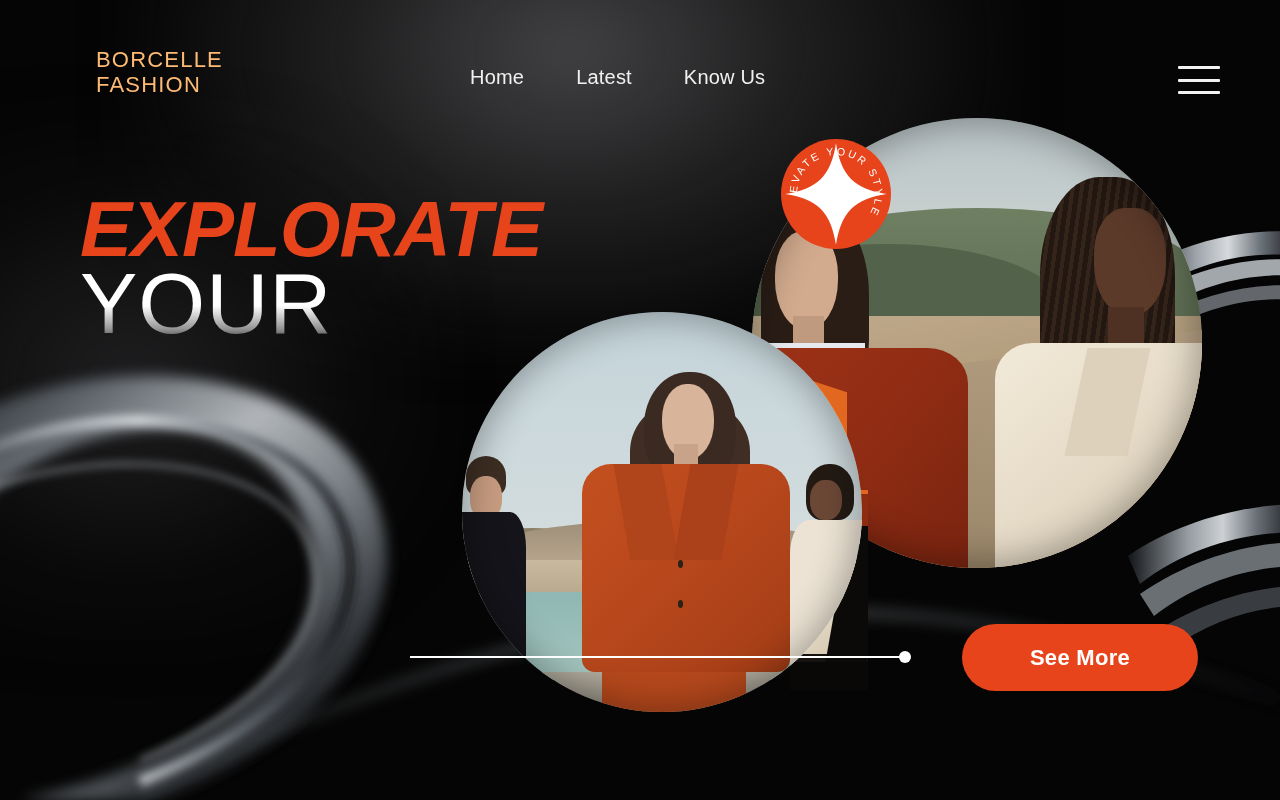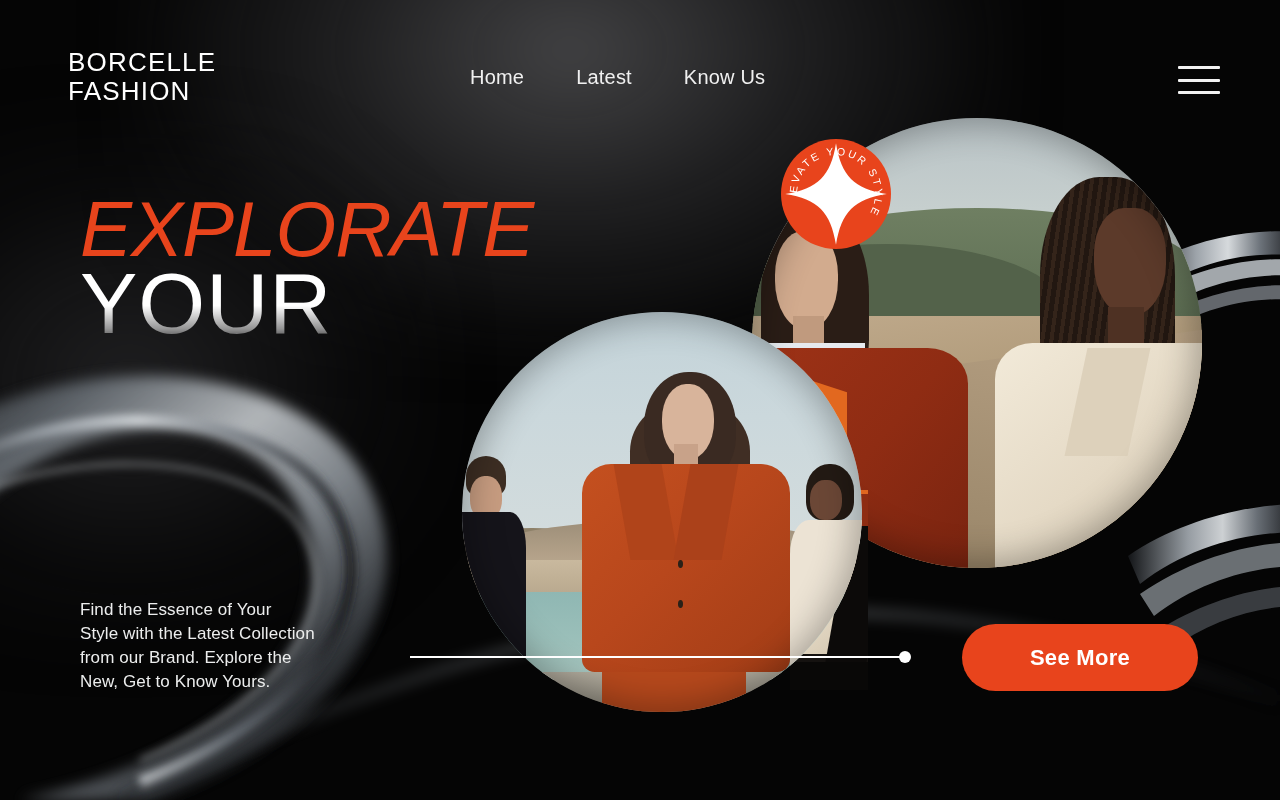--- a/index.html
+++ b/index.html
@@ -41,23 +41,23 @@
   }
   .chrome-svg { position:absolute; left:0; top:0; width:1280px; height:800px; }
 
   
   .header {
     position:absolute; left:0; top:0;
     width:1280px; height:140px;
     z-index:40;
   }
   .logo {
-    position:absolute; left:68px; top:48px;
-    color:#ffffff;
-    font-size:26px;
+    position:absolute; left:96px; top:48px;
+    color:#fdba74;
+    font-size:22px;
     font-weight:400;
     letter-spacing:1.2px;
     line-height:1.12;
     white-space:pre-line;
   }
   .nav {
     position:absolute; left:470px; top:66px;
     display:flex; gap:52px;
     align-items:center;
   }
@@ -81,21 +81,21 @@
   }
 
   
   .headline {
     position:absolute; left:80px; top:192px;
     z-index:35;
     pointer-events:none;
   }
   .hl-1 {
     font-size:78px;
-    font-weight:400;
+    font-weight:700;
     font-style:italic;
     letter-spacing:-1px;
     line-height:.95;
     color:#e8441c;
     white-space:nowrap;
   }
   .hl-2, .hl-3 {
     font-size:86px;
     font-weight:300;
     letter-spacing:1px;
@@ -580,20 +580,16 @@
     <svg class="badge-star" viewBox="0 0 52 52">
       <path d="M26 2 C28.5 17.5, 34.5 23.5, 50 26 C34.5 28.5, 28.5 34.5, 26 50 C23.5 34.5, 17.5 28.5, 2 26 C17.5 23.5, 23.5 17.5, 26 2 Z" fill="#ffffff"></path>
     </svg>
   </div>
 
   <div class="slider">
     <div class="slider-track"></div>
     <div class="slider-knob"></div>
   </div>
 
-  <p class="lede">Find the Essence of Your
-Style with the Latest Collection
-from our Brand. Explore the
-New, Get to Know Yours.</p>
 
   <button class="cta">See More</button>
 
 </div>
 
 </body></html>

